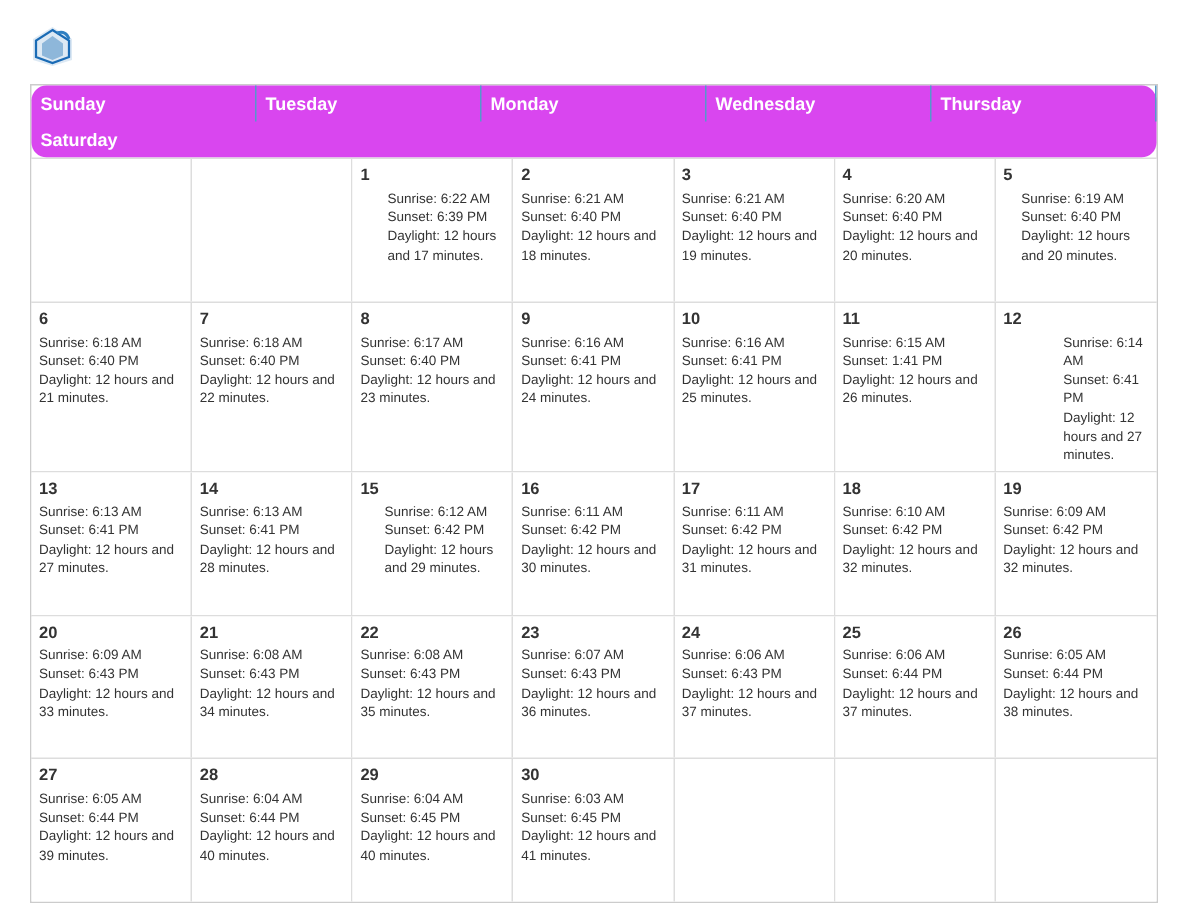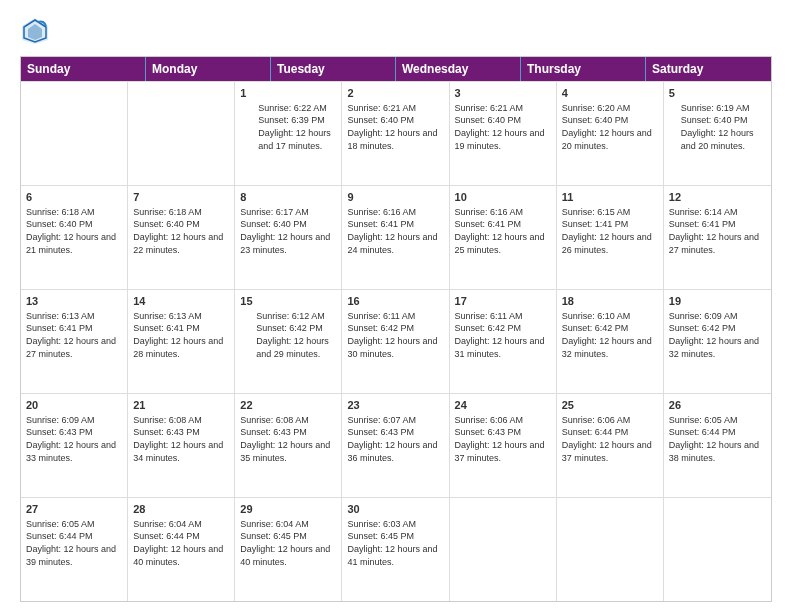--- a/index.html
+++ b/index.html
@@ -61,22 +61,23 @@
       color: #555;
     }
     .calendar {
       flex: 1;
       display: flex;
       flex-direction: column;
       border: 1px solid #ccc;
     }
     .cal-header {
       display: grid;
-      grid-template-columns: repeat(6, 1fr);
-      background: #701a75;
+      grid-template-columns: repeat(5, 1fr);
+      background: #d946ef;
+      border-radius: 10px;
     }
     .cal-header-cell {
       color: #fff;
       font-size: 12px;
       font-weight: bold;
       padding: 5px 6px;
       text-align: left;
       border-right: 1px solid #5598cc;
     }
     .cal-header-cell:last-child { border-right: none; }
@@ -133,22 +134,22 @@
     </div>
     <div class="title-block">
       <div class="month-title"></div>
       <div class="location"></div>
     </div>
   </div>
 
   <div class="calendar">
     <div class="cal-header" id="cal-header">
         <div class="cal-header-cell">Sunday</div>
+        <div class="cal-header-cell">Tuesday</div>
         <div class="cal-header-cell">Monday</div>
-        <div class="cal-header-cell">Tuesday</div>
         <div class="cal-header-cell">Wednesday</div>
         <div class="cal-header-cell">Thursday</div>
         <div class="cal-header-cell">Saturday</div>
       </div>
     <div class="cal-body" id="cal-body">
         <div class="cal-row">
           <div class="cal-cell empty"></div>
           <div class="cal-cell empty"></div>
           <div class="cal-cell">
             <span class="day-num">1</span>
@@ -213,21 +214,21 @@
 Daylight: 12 hours and 25 minutes.</div>
           </div>
           <div class="cal-cell">
             <span class="day-num">11</span>
             <div class="cell-info" style="white-space: pre-line;">Sunrise: 6:15 AM
 Sunset: 1:41 PM
 Daylight: 12 hours and 26 minutes.</div>
           </div>
           <div class="cal-cell">
             <span class="day-num">12</span>
-            <div class="cell-info" style="white-space: pre-line;">Sunrise: 6:14 AM
+            <div class="cell-info" style="white-space: pre-line; margin-left: 40px;">Sunrise: 6:14 AM
 Sunset: 6:41 PM
 Daylight: 12 hours and 27 minutes.</div>
           </div>
         </div>
         <div class="cal-row">
           <div class="cal-cell">
             <span class="day-num">13</span>
             <div class="cell-info" style="white-space: pre-line;">Sunrise: 6:13 AM
 Sunset: 6:41 PM
 Daylight: 12 hours and 27 minutes.</div>

